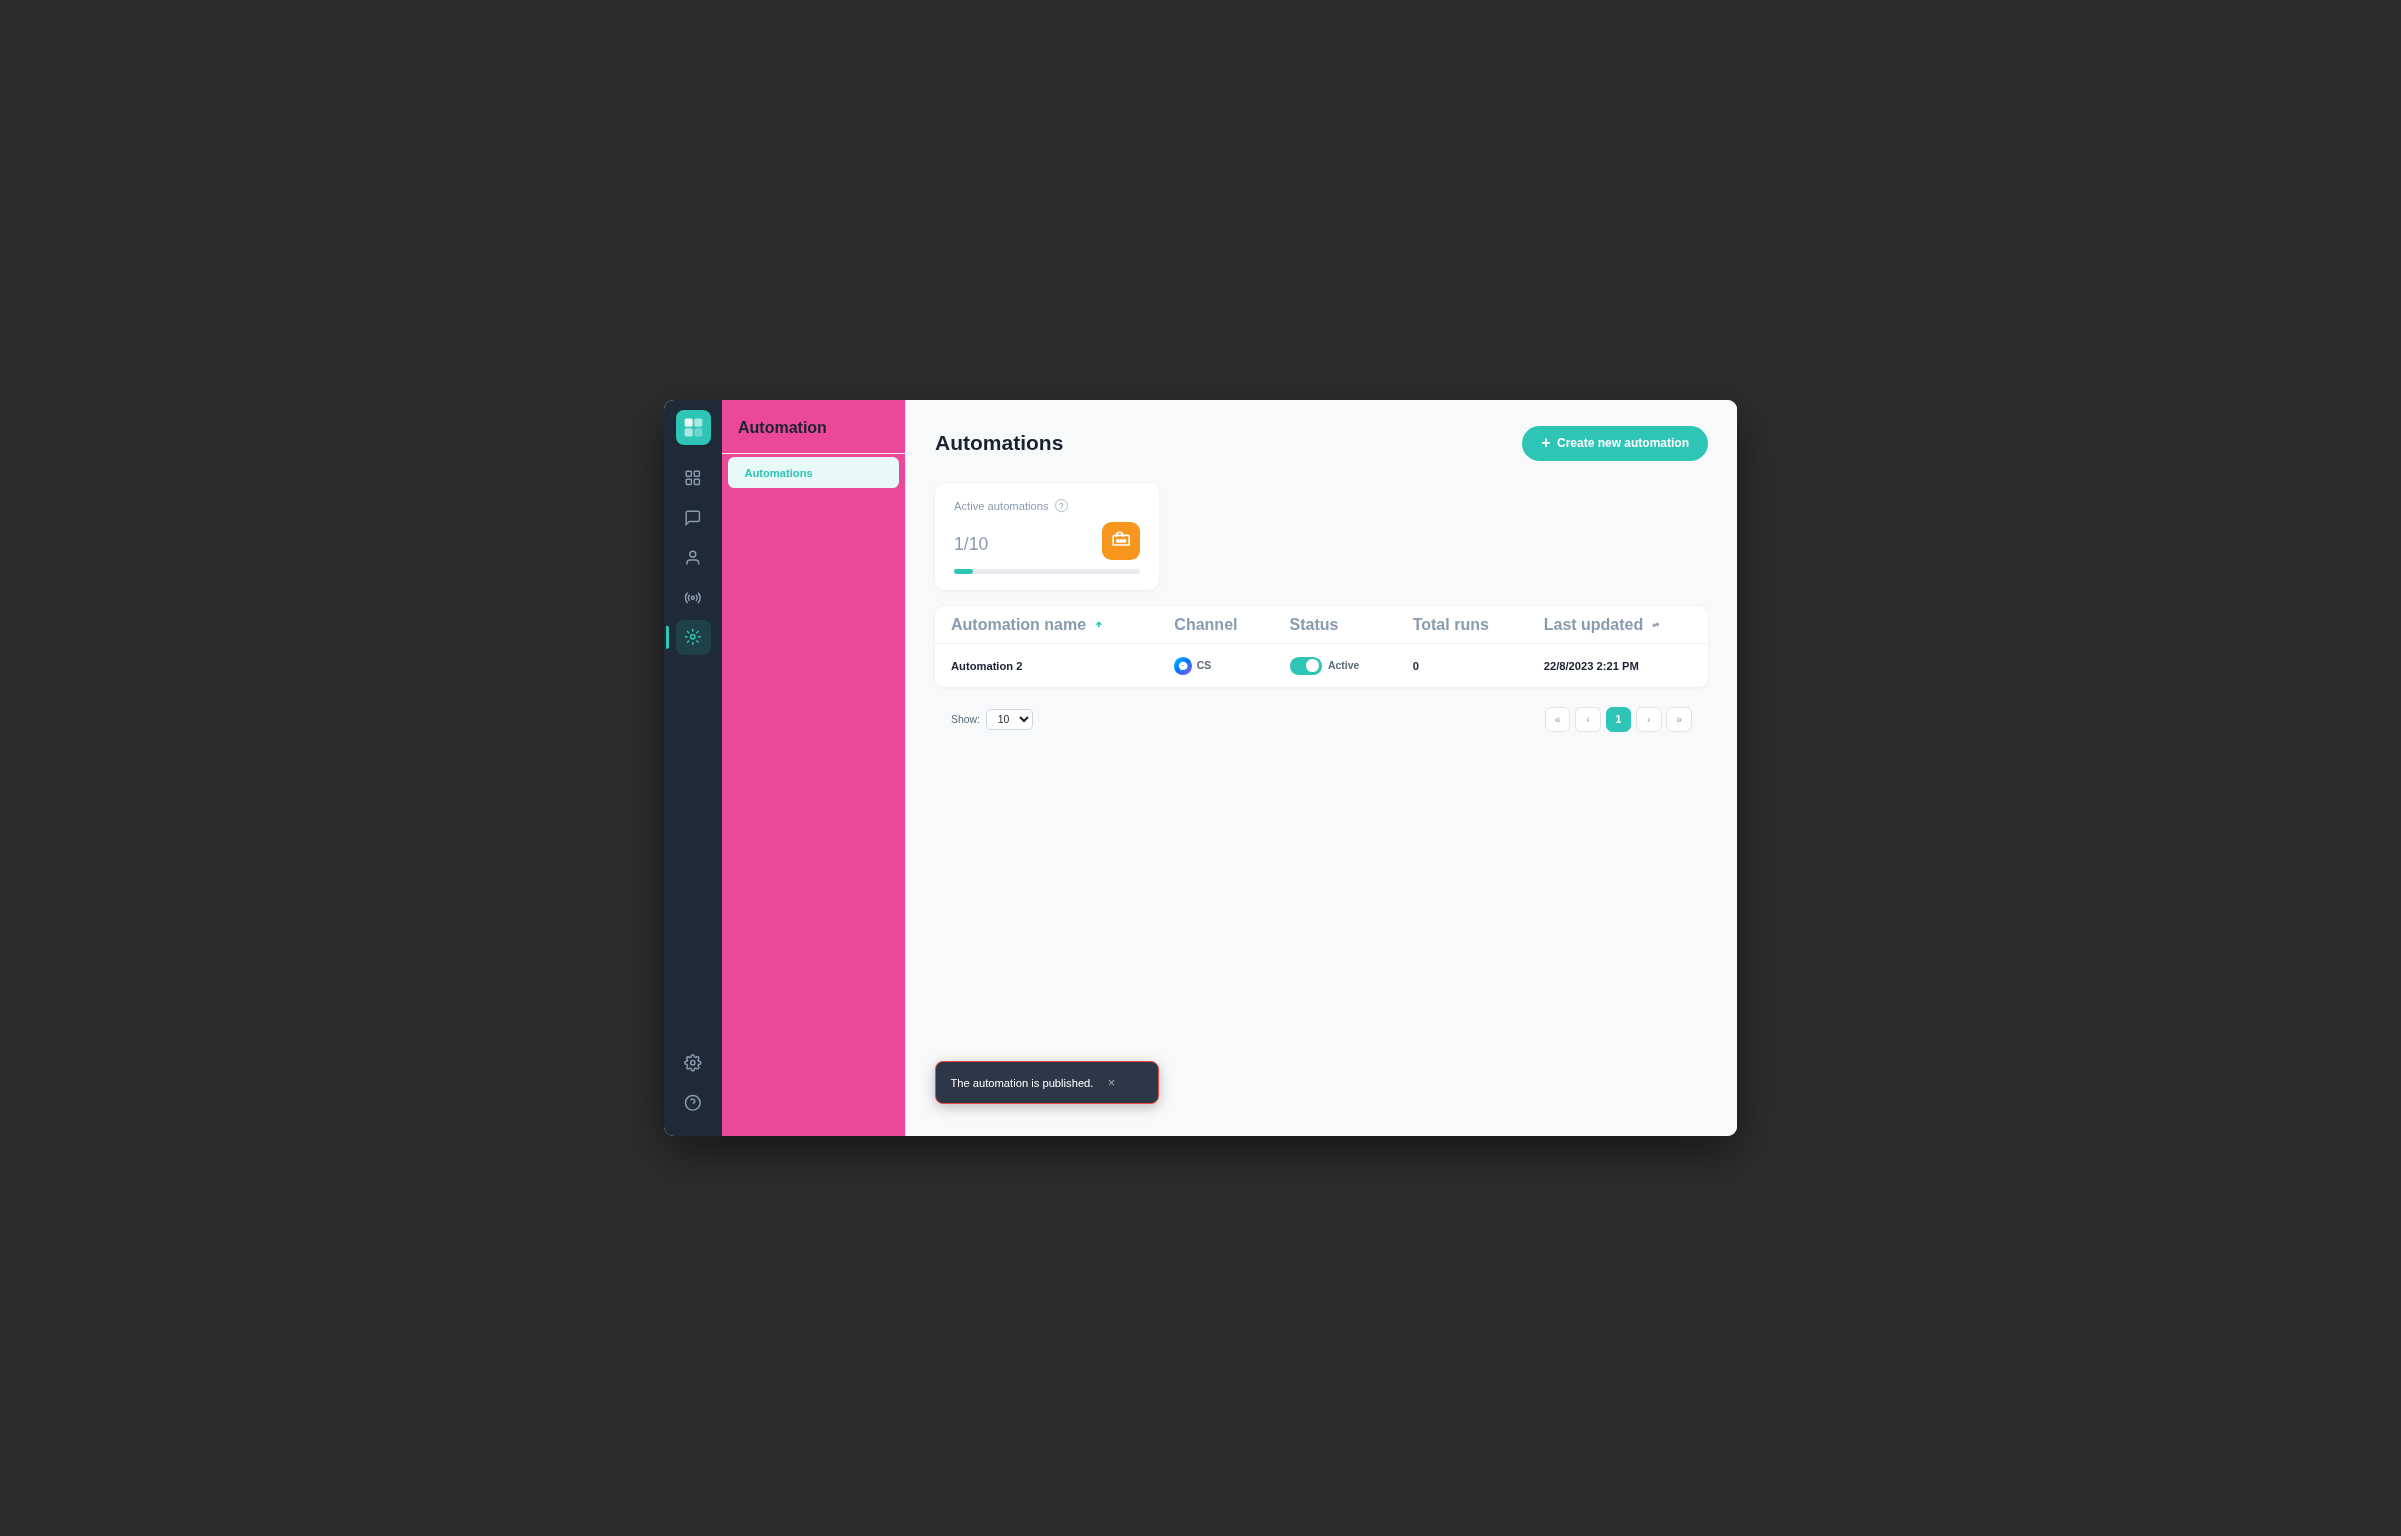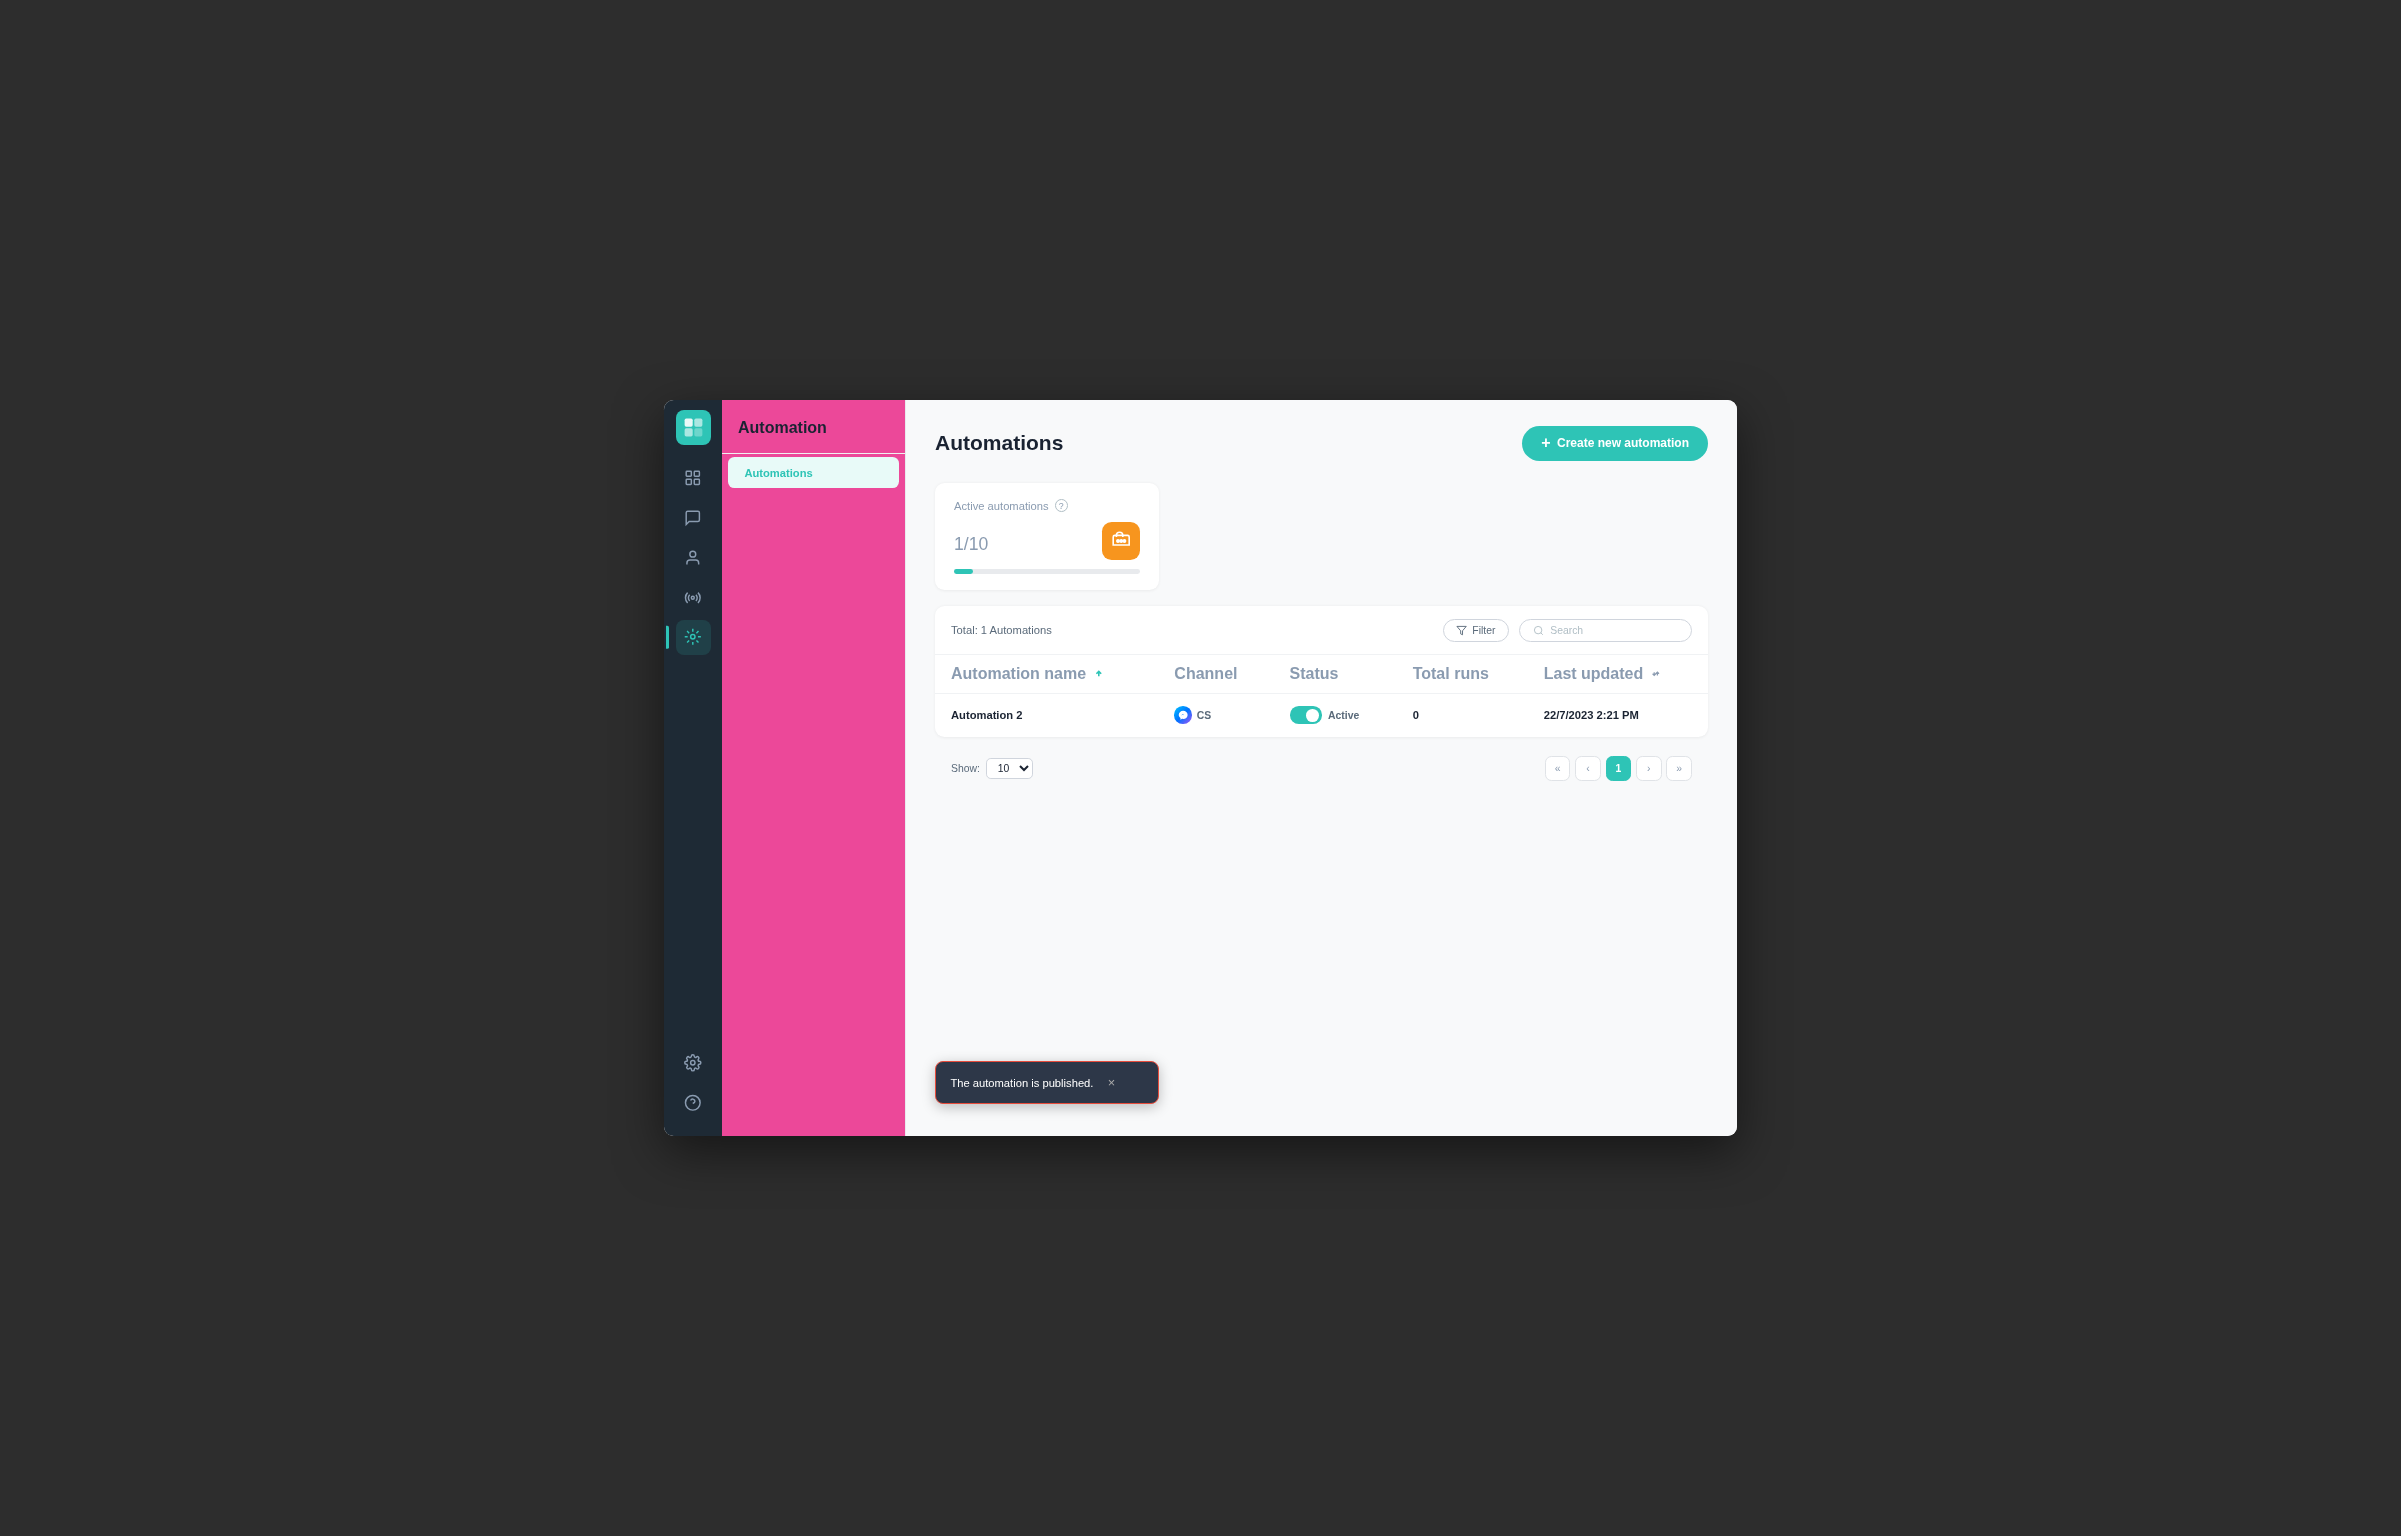--- a/index.html
+++ b/index.html
@@ -567,38 +567,20 @@
           </div>
         </div>
         <div class="stats-bar">
           <div class="stats-bar-fill"></div>
         </div>
       </div>
 
       
       <div class="table-section">
 
-        <div class="table-toolbar">
-          <span class="table-total">Total: 1 Automations</span>
-          <div class="table-actions">
-            <button class="filter-btn">
-              <svg width="11.2" height="11.2" viewBox="0 0 24 24" fill="none" stroke="currentColor" stroke-width="2">
-                <polygon points="22 3 2 3 10 12.46 10 19 14 21 14 12.46 22 3"></polygon>
-              </svg>
-              <span>Filter</span>
-            </button>
-            <div class="search-input-wrap">
-              <svg width="11.2" height="11.2" viewBox="0 0 24 24" fill="none" stroke="#b0bec5" stroke-width="2">
-                <circle cx="11" cy="11" r="8"></circle>
-                  <path d="M21 21l-4.35-4.35"></path>
-              </svg>
-              <input type="text" placeholder="Search" style="">
-            </div>
-          </div>
-        </div>
 
         <table>
           <thead>
             <tr>
               <th>
                 <span>Automation name</span>
                 <span class="sort-icon">
                   <svg width="9.6" height="9.6" viewBox="0 0 12 12" fill="none" stroke="#2ec4b6" stroke-width="2">
                     <path d="M6 9V3M3 6l3-3 3 3"></path>
                   </svg>
@@ -630,21 +612,21 @@
                   <span>CS</span>
                 </div>
               </td>
               <td>
                 <div class="status-cell">
                   <div class="toggle"></div>
                   <span class="status-text">Active</span>
                 </div>
               </td>
               <td>0</td>
-              <td>22/7/2023 2:21 PM</td>
+              <td>22/8/2023 2:21 PM</td>
             </tr>
           </tbody>
         </table>
       </div>
 
       
       <div class="pagination">
         <div class="show-select">
           <span>Show:</span>
           <select>

